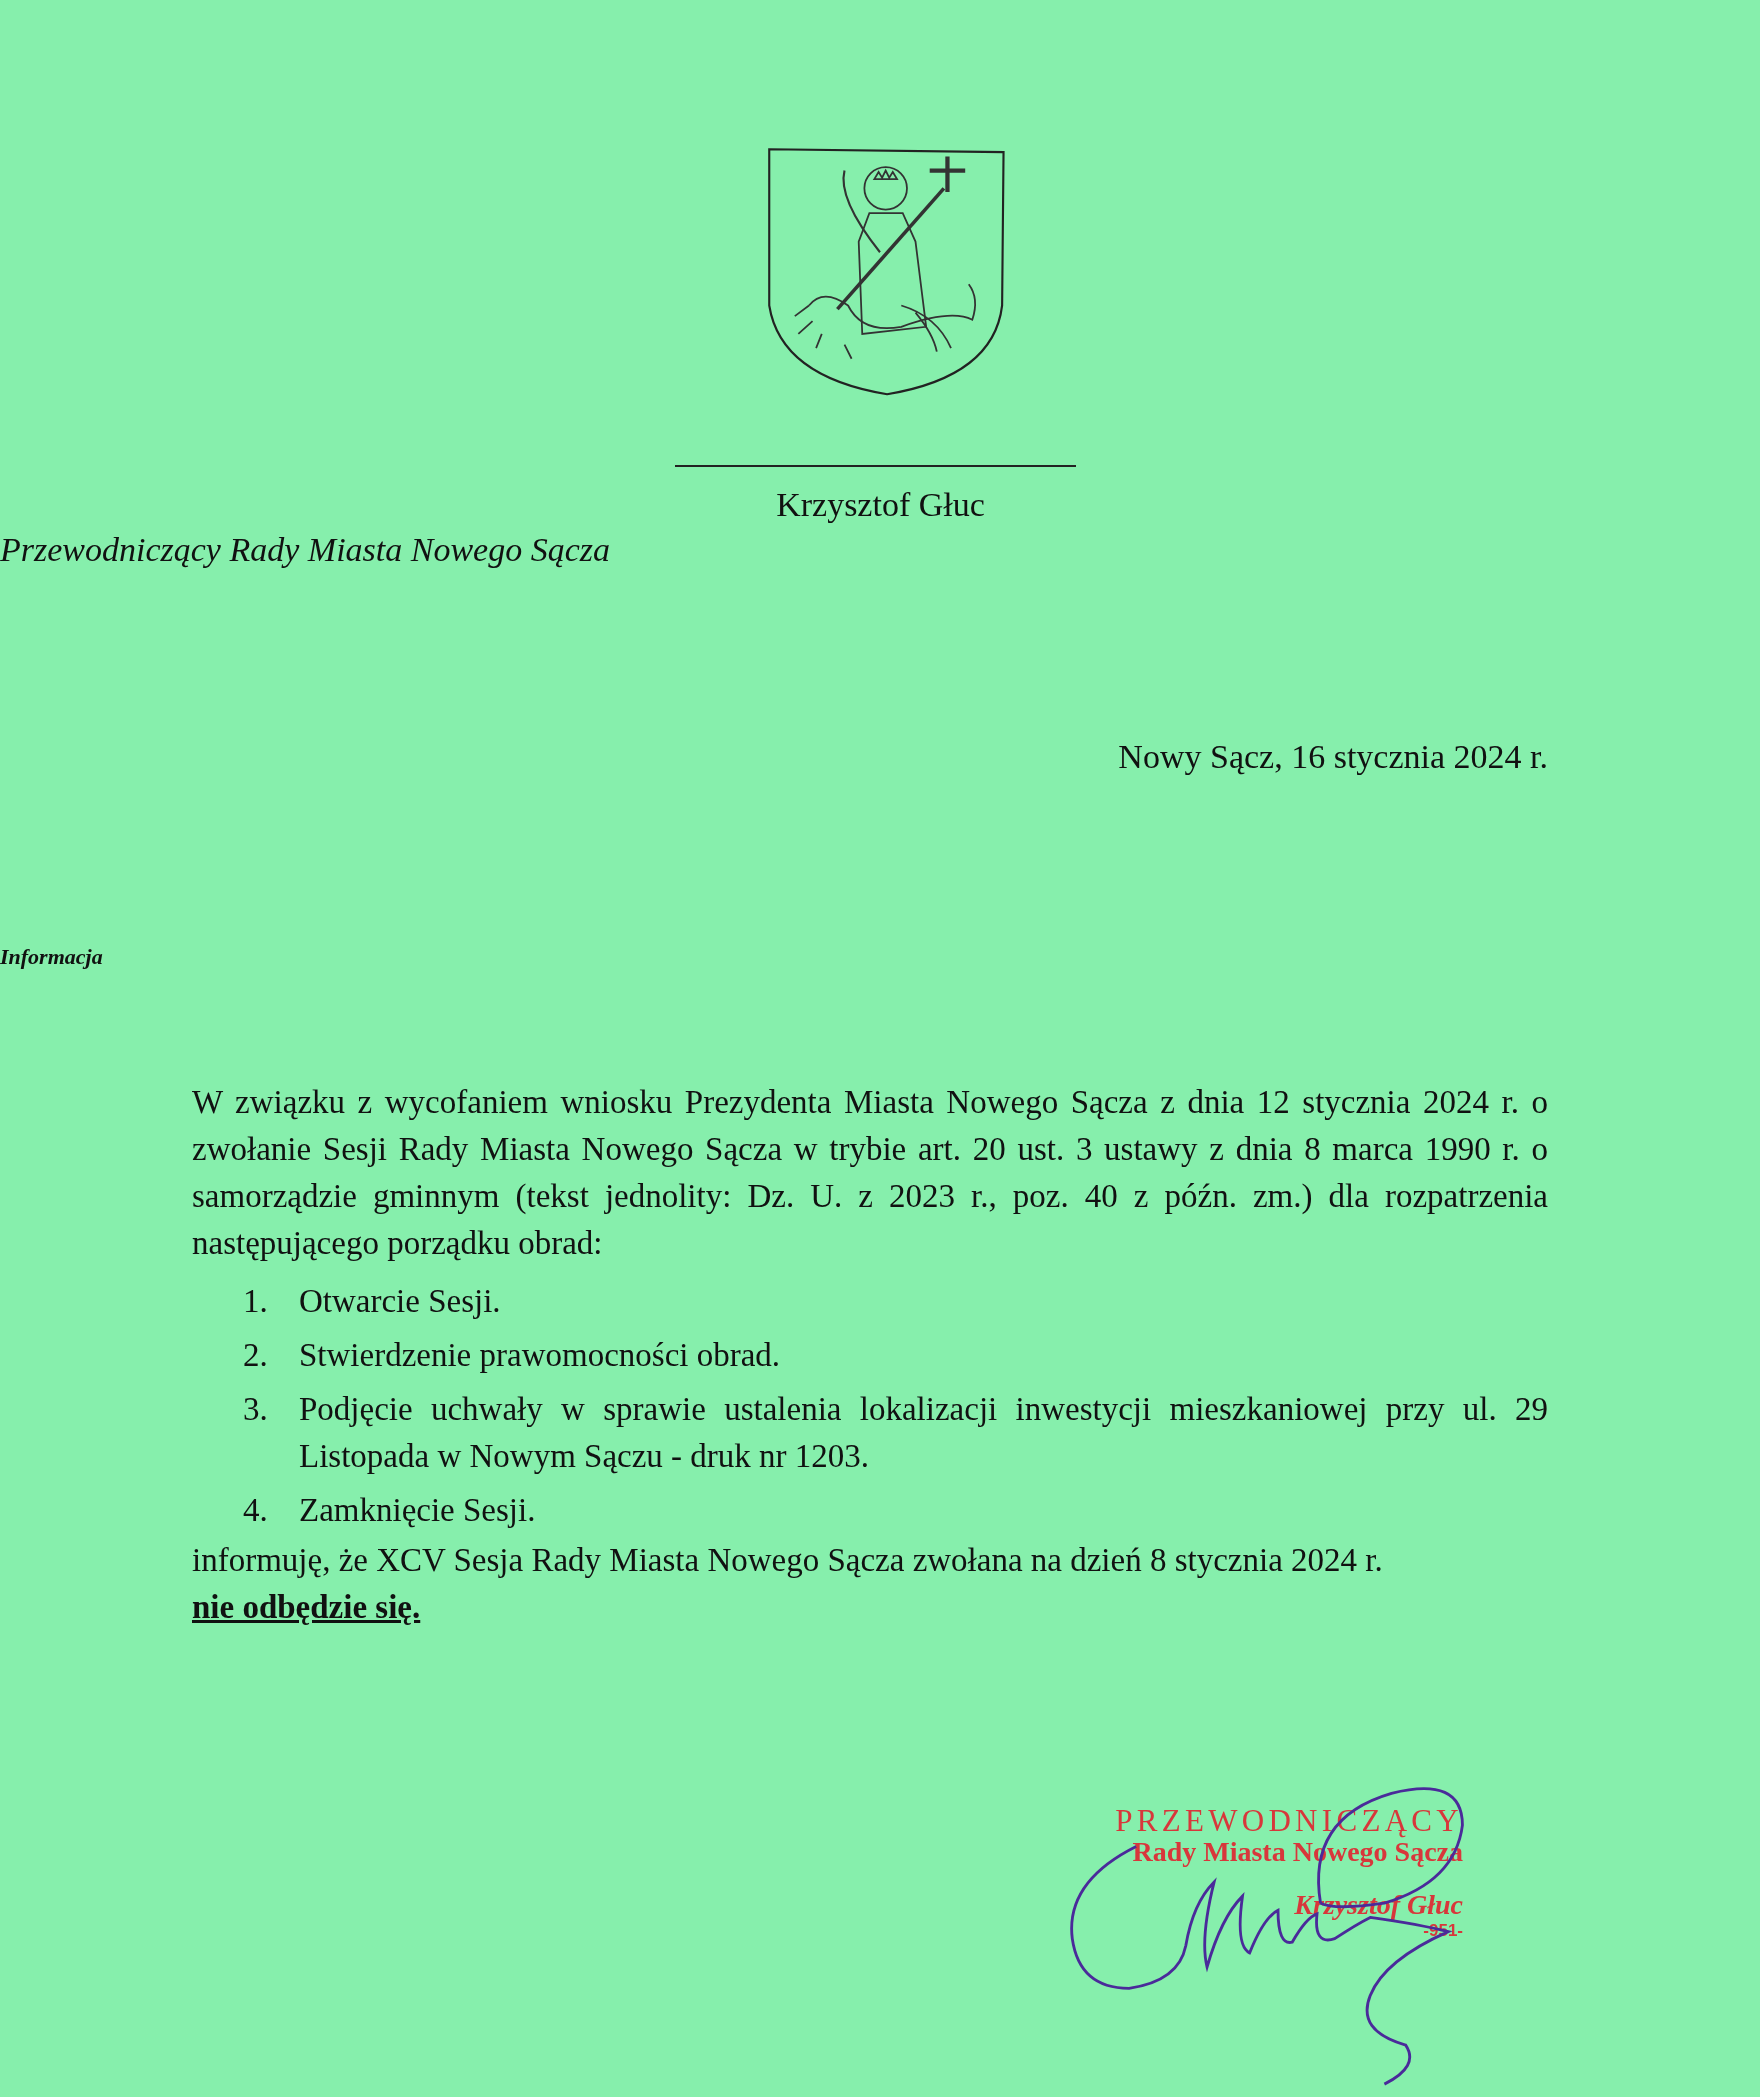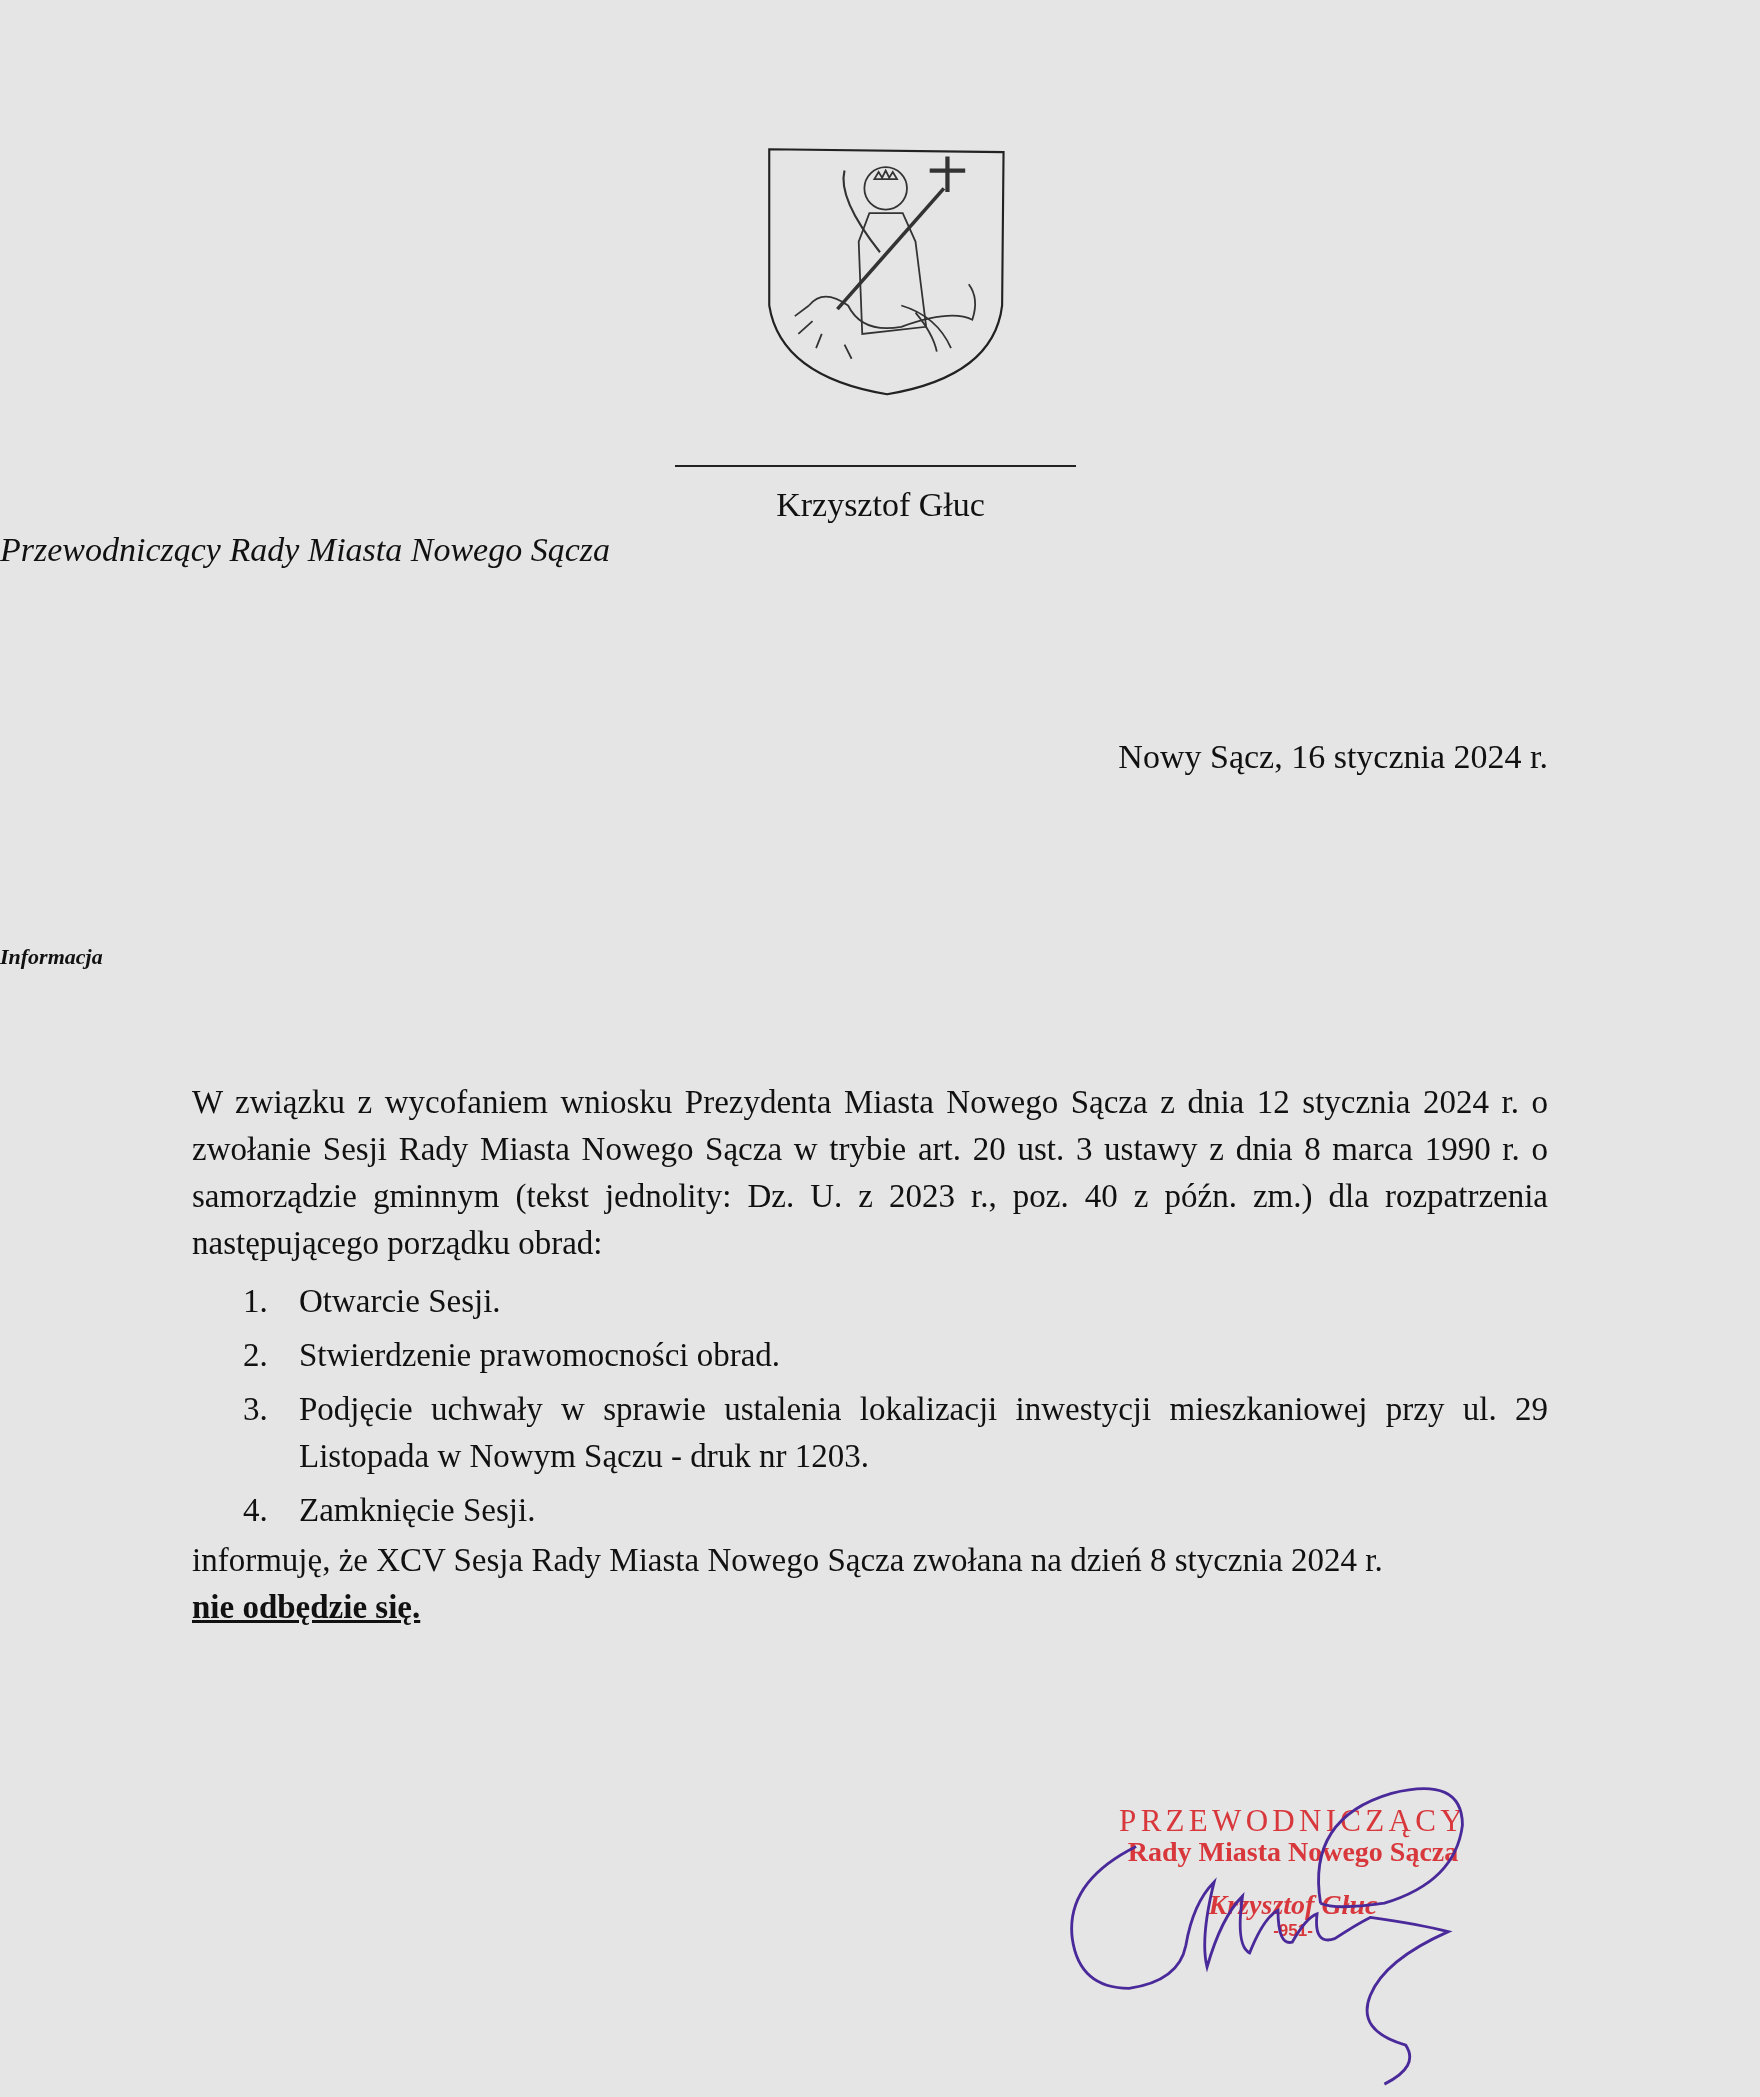--- a/index.html
+++ b/index.html
@@ -1,31 +1,31 @@
 <!DOCTYPE html>
 <html style="font-size:11.4px"><head>
 <meta charset="utf-8">
 <style>
   html, body { margin: 0; padding: 0; background: #ffffff; }
   body { width: 1761px; height: 2097px; position: relative; overflow: hidden;
          font-family: "Liberation Serif", "DejaVu Serif", serif; color: #111; }
-  .page { position: absolute; left: 0; top: 0; width: 1761px; height: 2097px; background: #e5e5e5; }
+  .page { position: absolute; left: 0; top: 0; width: 1761px; height: 2097px; background: #86efac; }
   .crest { position: absolute; left: 738px; top: 135px; width: 284px; height: 270px; }
   .rule { position: absolute; left: 675px; top: 465px; width: 401px; height: 0; border-top: 2.1px solid #222; }
   .name { position: absolute; left: 0; width: 1761px; top: 486px; text-align: center; font-size: 34px; }
   .role { position: absolute; left: 0; width: 1761px; top: 531px; text-align: left; font-size: 34px; font-style: italic; }
   .date { position: absolute; right: 213px; top: 738px; font-size: 34px; }
   .title { position: absolute; left: 0; width: 1761px; top: 944px; text-align: left; font-size: 22px; font-weight: bold; font-style: italic; }
   .body-p { position: absolute; left: 192px; width: 1356px; top: 1079px; font-size: 33px; line-height: 47px; text-align: justify; }
   .agenda { position: absolute; left: 192px; width: 1356px; top: 1278px; font-size: 33px; line-height: 47px; margin: 0; padding: 0; list-style: none; }
   .agenda li { position: relative; padding-left: 107px; margin-bottom: 7px; text-align: justify; }
   .agenda .num { position: absolute; left: 51px; }
   .closing { position: absolute; left: 192px; width: 1356px; top: 1537px; font-size: 33px; line-height: 47px; text-align: justify; }
   .closing b { font-weight: bold; text-decoration: underline; }
-  .stamp { position: absolute; left: 1094px; top: 1803px; width: 398px; color: #d8373b; text-align: center; }
+  .stamp { position: absolute; left: 1065px; top: 1803px; width: 398px; color: #d8373b; text-align: right; }
   .stamp .s1 { font-size: 31px; letter-spacing: 4.3px; }
   .stamp .s2 { font-size: 28px; font-weight: bold; margin-top: -2.8px; }
   .stamp .s3 { font-size: 28px; font-weight: bold; font-style: italic; margin-top: 21px; }
   .stamp .s4 { font-family: "Liberation Sans", sans-serif; font-size: 17px; font-weight: bold; margin-top: 0; }
   .sig { position: absolute; left: 1051px; top: 1761px; width: 454px; height: 327px; }
 </style>
 </head>
 <body>
 
 <div class="page">

